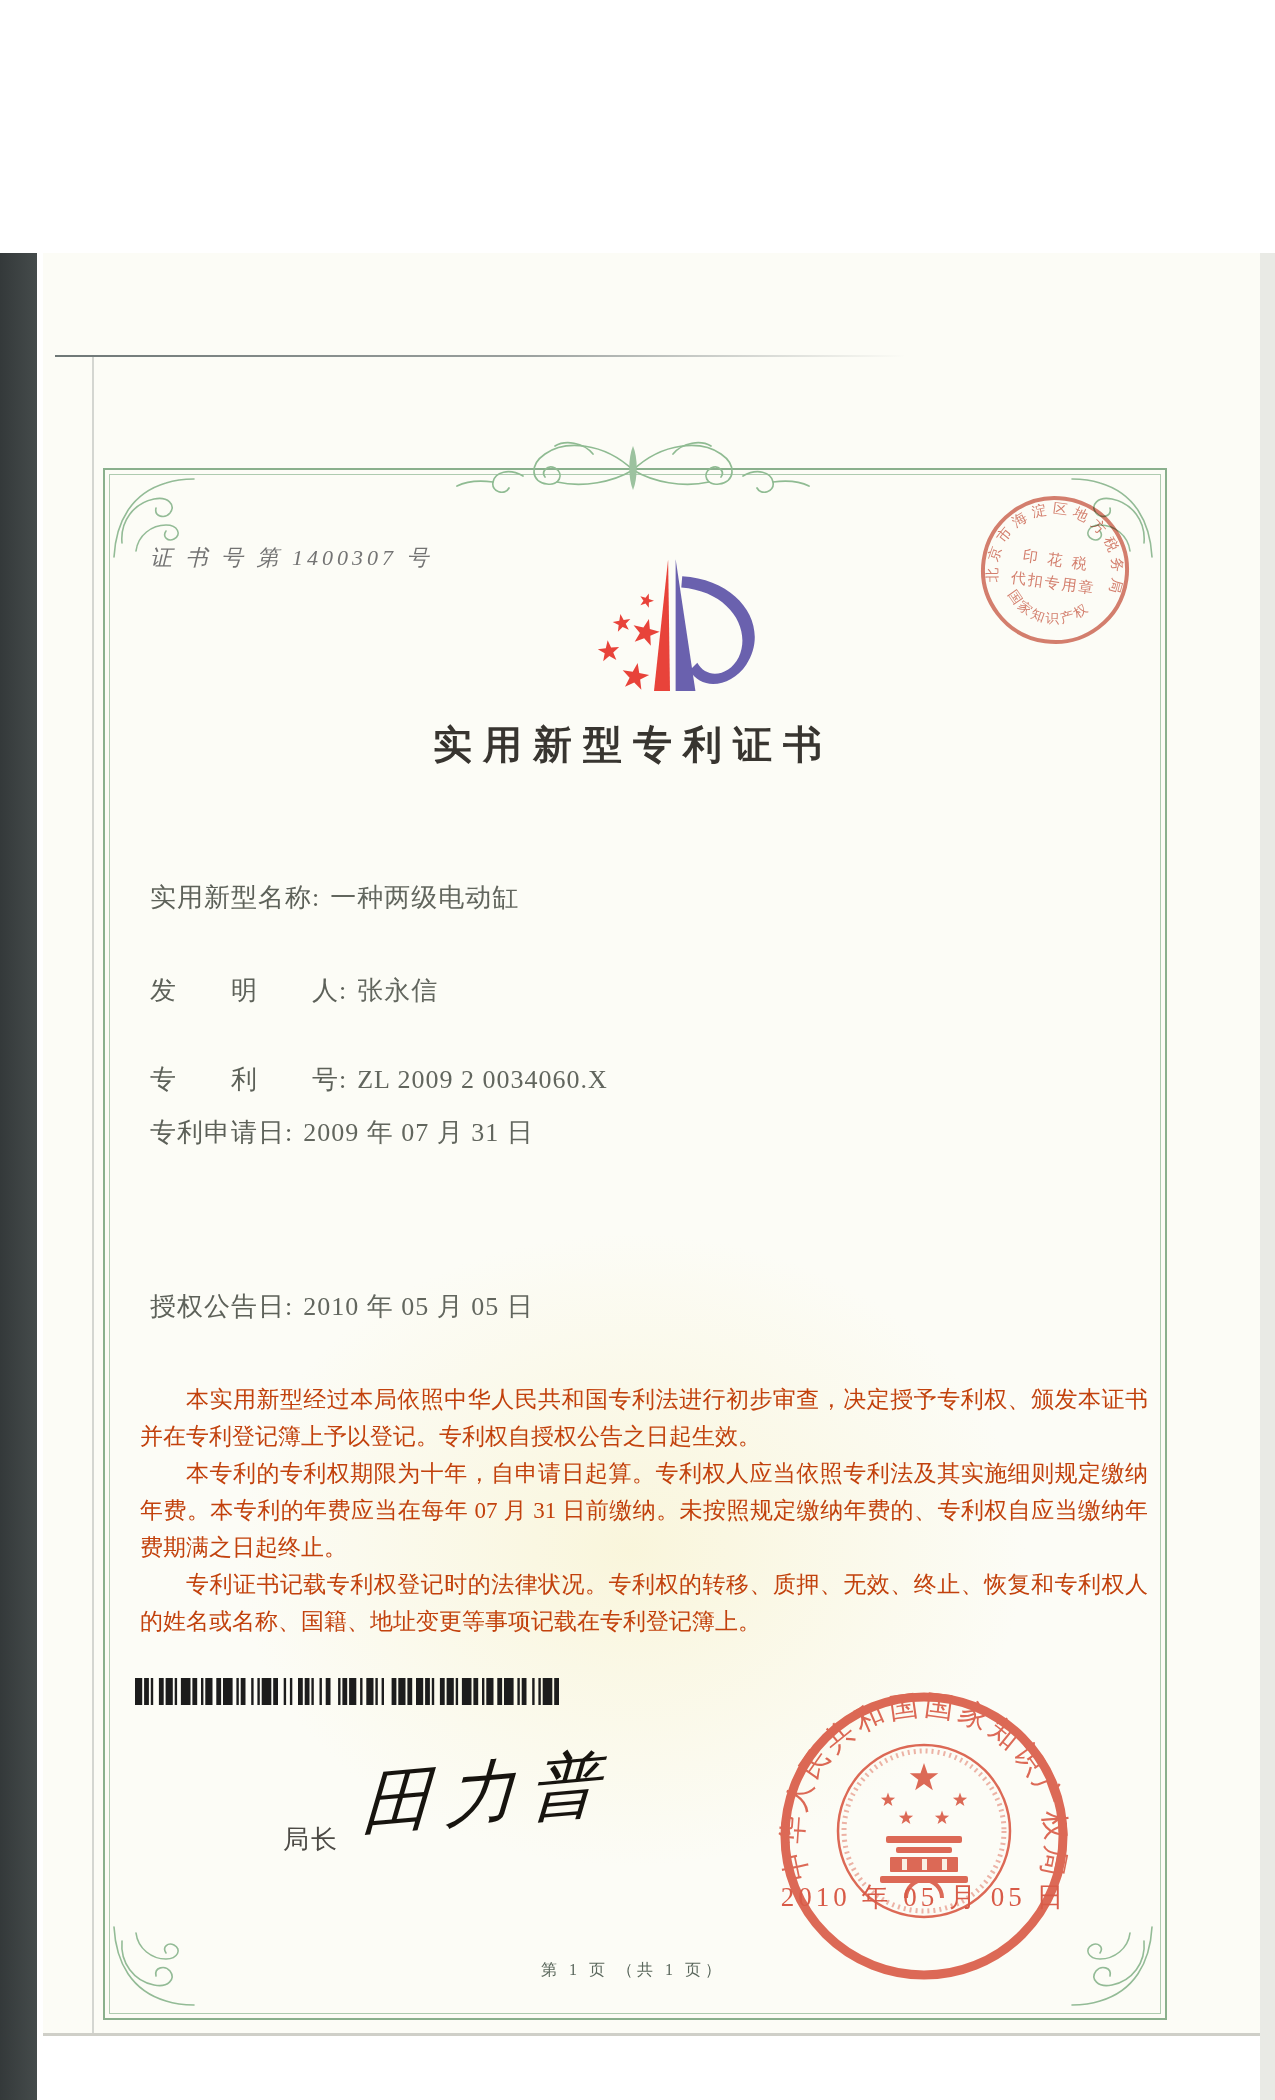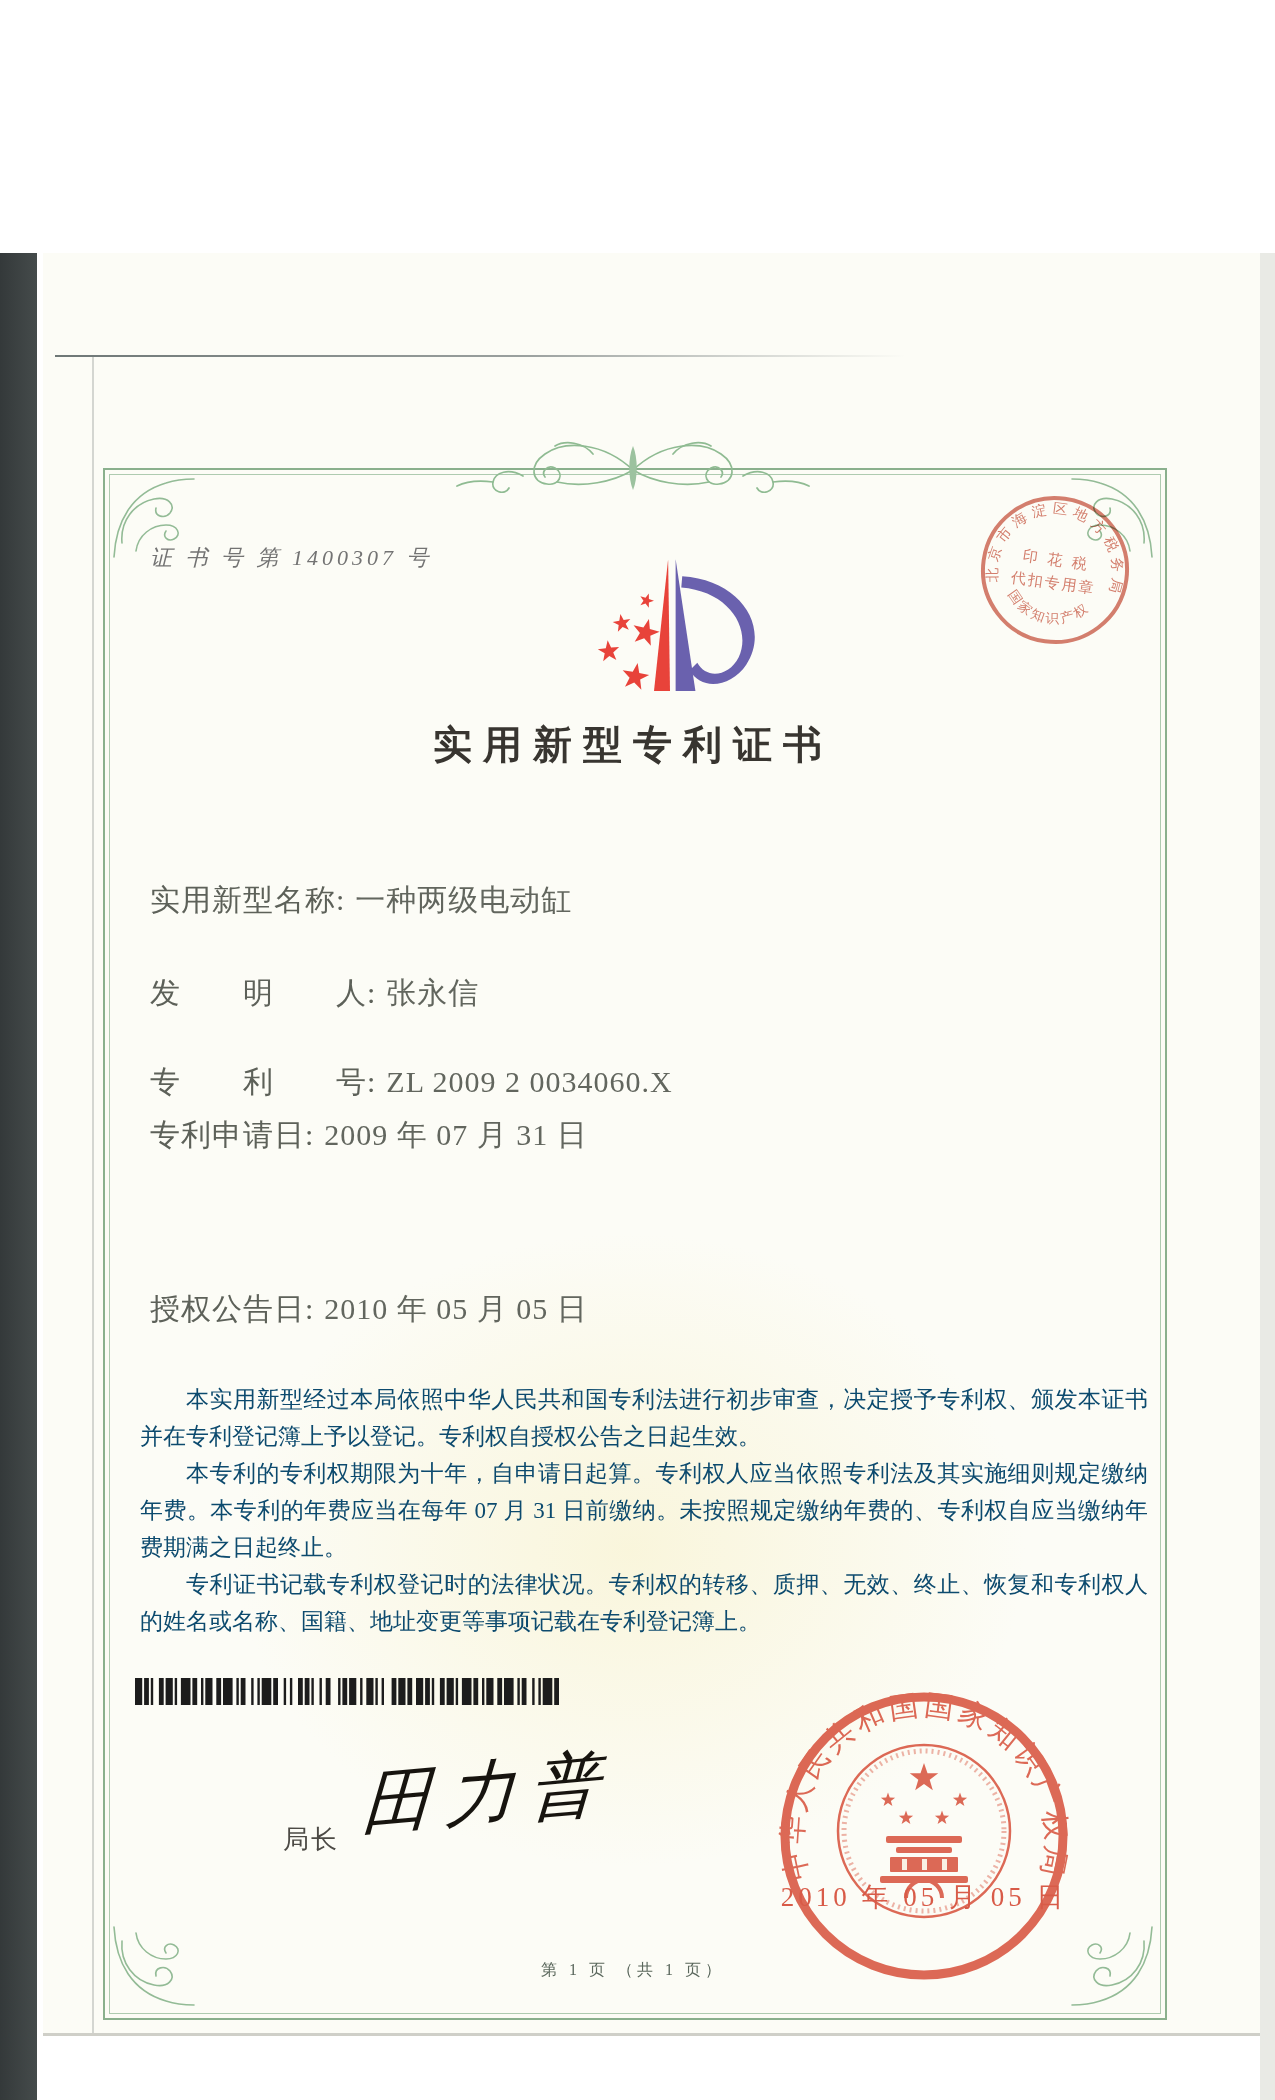--- a/index.html
+++ b/index.html
@@ -21,24 +21,24 @@
   
   #frame{left:103px;top:468px;width:1060px;height:1548px;border:2px solid #8ab08d;}
   #frame-inner{position:absolute;left:4px;top:4px;right:4px;bottom:4px;border:1px solid #aecbb0;}
   .ornament{pointer-events:none;}
 
   
   #cert-no{left:150px;top:543px;font-size:22px;letter-spacing:4px;color:#737373;font-style:italic;}
   #logo{left:545px;top:548px;width:250px;height:160px;}
   #title{left:103px;top:718px;width:1060px;text-align:center;font-size:39px;font-weight:bold;
          letter-spacing:11px;color:#383530;}
-  .field{left:150px;font-size:30px;color:#5d6159;letter-spacing:1px;white-space:nowrap;}
+  .field{left:150px;font-size:26px;color:#5d6159;letter-spacing:1px;white-space:nowrap;}
   .field .val{margin-left:10px;color:#62665e;}
   #f0{top:880px;} #f1{top:973px;} #f2{top:1062px;} #f3{top:1115px;text-align:center;} #f4{top:1235px;} #f5{top:1289px;}
-  #body-text{left:140px;top:1381px;width:1008px;font-size:23px;line-height:37px;color:#0c4a6e;
+  #body-text{left:140px;top:1381px;width:1008px;font-size:23px;line-height:37px;color:#c2410c;
              text-align:justify;}
   #body-text p{margin:0;text-indent:2em;}
 
   #barcode{left:135px;top:1678px;width:430px;height:27px;}
 
   #sig-title{left:283px;top:1822px;font-size:26px;color:#4c4a45;letter-spacing:2px;}
   #sig-name{left:362px;top:1758px;font-size:70px;color:#17140f;
             font-family:"DejaVu Sans",sans-serif;font-style:italic;letter-spacing:14px;
             transform:rotate(-5deg) skewX(-8deg);transform-origin:left center;}
 

